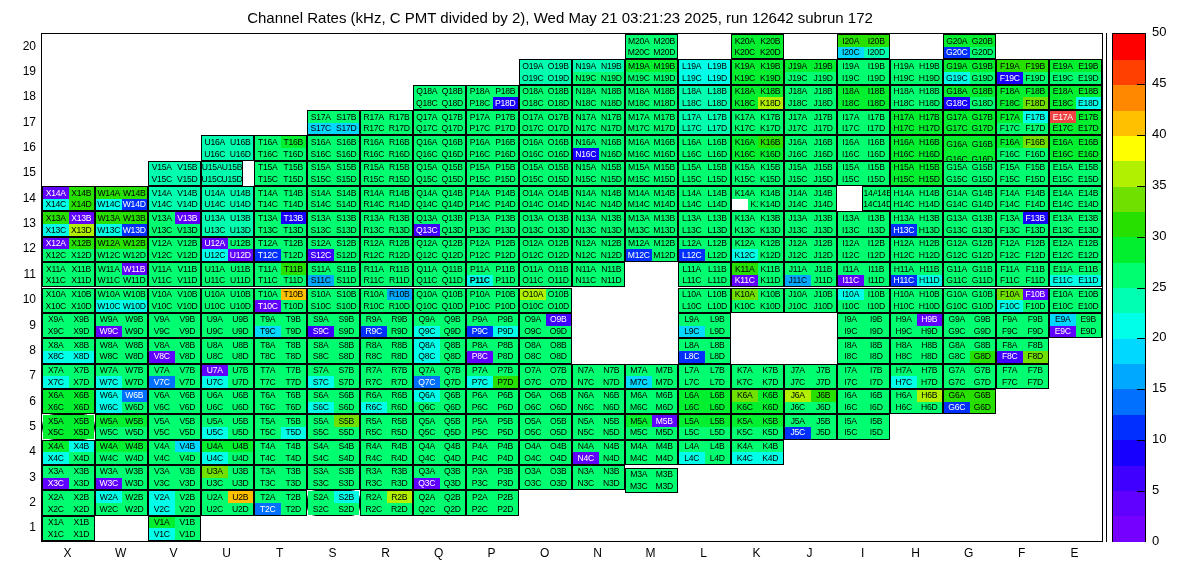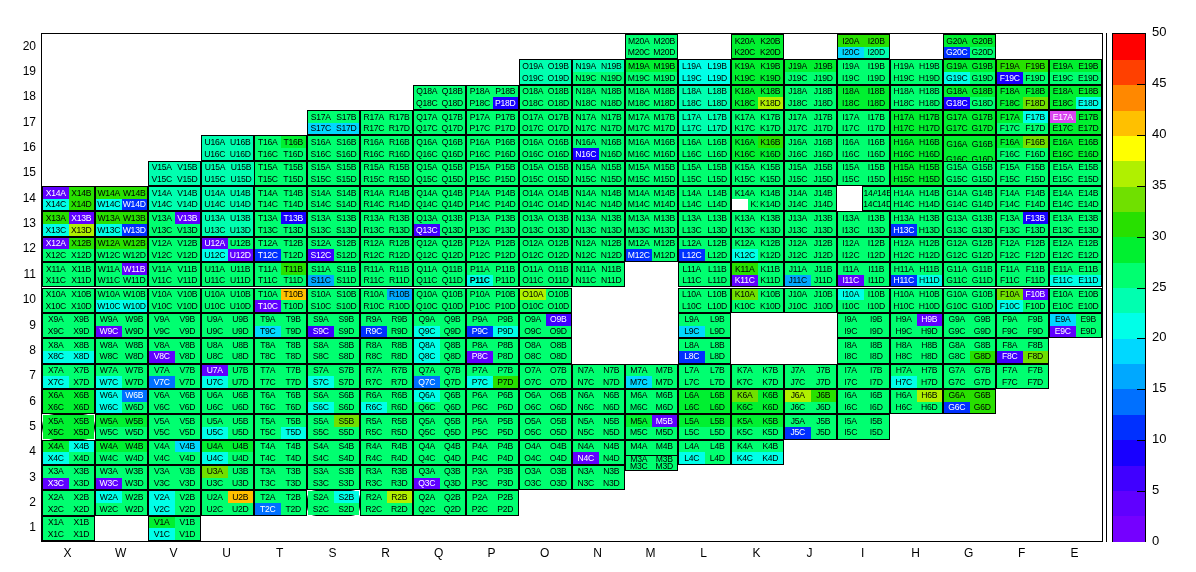--- a/index.html
+++ b/index.html
@@ -36,20 +36,21 @@
   #cbarticks{position:absolute;left:1146px;top:33px;width:48px;height:509px;}
   .ctick{position:absolute;left:6px;font-size:13px;line-height:1;}
   .ctickmark{position:absolute;left:-9px;width:9px;height:1px;background:#000;}
   #cbarline{position:absolute;left:1106px;top:33px;width:1px;height:509px;background:#000;}
 </style>
 </head>
 <body>
 
 <div id="root">
 
+  <div id="title">Channel Rates (kHz, C PMT divided by 2), Wed May 21 03:21:23 2025, run 12642 subrun 172</div>
 
   <div id="yaxis">
       <div class="ytick" style="top: 6.675px;">20</div>
       <div class="ytick" style="top: 32.025px;">19</div>
       <div class="ytick" style="top: 57.375px;">18</div>
       <div class="ytick" style="top: 82.725px;">17</div>
       <div class="ytick" style="top: 108.075px;">16</div>
       <div class="ytick" style="top: 133.425px;">15</div>
       <div class="ytick" style="top: 158.775px;">14</div>
       <div class="ytick" style="top: 184.125px;">13</div>
@@ -315,21 +316,21 @@
           <div class="q" style="left: 0%; top: 50%; width: 50%; height: 50%; background: rgb(0, 240, 48); color: rgb(0, 0, 0);">G17C</div>
           <div class="q" style="left: 50%; top: 50%; width: 50%; height: 50%; background: rgb(0, 240, 48); color: rgb(0, 0, 0);">G17D</div>
         </div>
         <div class="cell" style="left: 954px; top: 76.05px; width: 53px; height: 25.35px;">
           <div class="q" style="left: 0%; top: 0%; width: 50%; height: 50%; background: rgb(0, 240, 48); color: rgb(0, 0, 0);">F17A</div>
           <div class="q" style="left: 50%; top: 0%; width: 50%; height: 50%; background: rgb(0, 255, 232); color: rgb(0, 0, 0);">F17B</div>
           <div class="q" style="left: 0%; top: 50%; width: 50%; height: 50%; background: rgb(0, 255, 112); color: rgb(0, 0, 0);">F17C</div>
           <div class="q" style="left: 50%; top: 50%; width: 50%; height: 50%; background: rgb(0, 255, 112); color: rgb(0, 0, 0);">F17D</div>
         </div>
         <div class="cell" style="left: 1007px; top: 76.05px; width: 53px; height: 25.35px;">
-          <div class="q" style="left: 0%; top: 0%; width: 50%; height: 50%; background: #d946ef; color: rgb(255, 255, 255);">E17A</div>
+          <div class="q" style="left: 0%; top: 0%; width: 50%; height: 50%; background: #ef4444; color: rgb(255, 255, 255);">E17A</div>
           <div class="q" style="left: 50%; top: 0%; width: 50%; height: 50%; background: rgb(0, 240, 48); color: rgb(0, 0, 0);">E17B</div>
           <div class="q" style="left: 0%; top: 50%; width: 50%; height: 50%; background: rgb(0, 240, 48); color: rgb(0, 0, 0);">E17C</div>
           <div class="q" style="left: 50%; top: 50%; width: 50%; height: 50%; background: rgb(0, 240, 48); color: rgb(0, 0, 0);">E17D</div>
         </div>
         <div class="cell" style="left: 159px; top: 101.4px; width: 53px; height: 25.35px;">
           <div class="q" style="left: 0%; top: 0%; width: 50%; height: 50%; background: rgb(0, 255, 176); color: rgb(0, 0, 0);">U16A</div>
           <div class="q" style="left: 50%; top: 0%; width: 50%; height: 50%; background: rgb(0, 255, 176); color: rgb(0, 0, 0);">U16B</div>
           <div class="q" style="left: 0%; top: 50%; width: 50%; height: 50%; background: rgb(0, 255, 176); color: rgb(0, 0, 0);">U16C</div>
           <div class="q" style="left: 50%; top: 50%; width: 50%; height: 50%; background: rgb(0, 255, 176); color: rgb(0, 0, 0);">U16D</div>
         </div>
@@ -428,21 +429,21 @@
           <div class="q" style="left: 50%; top: 0%; width: 50%; height: 50%; background: rgb(0, 240, 48); color: rgb(0, 0, 0);">E16B</div>
           <div class="q" style="left: 0%; top: 50%; width: 50%; height: 50%; background: rgb(0, 240, 48); color: rgb(0, 0, 0);">E16C</div>
           <div class="q" style="left: 50%; top: 50%; width: 50%; height: 50%; background: rgb(0, 240, 48); color: rgb(0, 0, 0);">E16D</div>
         </div>
         <div class="cell" style="left: 106px; top: 126.75px; width: 53px; height: 25.35px;">
           <div class="q" style="left: 0%; top: 0%; width: 50%; height: 50%; background: rgb(0, 255, 176); color: rgb(0, 0, 0);">V15A</div>
           <div class="q" style="left: 50%; top: 0%; width: 50%; height: 50%; background: rgb(0, 255, 176); color: rgb(0, 0, 0);">V15B</div>
           <div class="q" style="left: 0%; top: 50%; width: 50%; height: 50%; background: rgb(0, 255, 176); color: rgb(0, 0, 0);">V15C</div>
           <div class="q" style="left: 50%; top: 50%; width: 50%; height: 50%; background: rgb(0, 255, 176); color: rgb(0, 0, 0);">V15D</div>
         </div>
-        <div class="cell" style="left: 159px; top: 126.75px; width: 54px; height: 25.35px; text-decoration: underline;">
+        <div class="cell" style="left: 159px; top: 126.75px; width: 42px; height: 25.35px; text-decoration: underline;">
           <div class="q" style="left: 0%; top: 0%; width: 50%; height: 50%; background: rgb(0, 255, 176); color: rgb(0, 0, 0);">U15A</div>
           <div class="q" style="left: 50%; top: 0%; width: 50%; height: 50%; background: rgb(0, 255, 176); color: rgb(0, 0, 0);">U15B</div>
           <div class="q" style="left: 0%; top: 50%; width: 50%; height: 50%; background: rgb(0, 255, 176); color: rgb(0, 0, 0);">U15C</div>
           <div class="q" style="left: 50%; top: 50%; width: 50%; height: 50%; background: rgb(0, 255, 176); color: rgb(0, 0, 0);">U15D</div>
         </div>
         <div class="cell" style="left: 212px; top: 126.75px; width: 53px; height: 25.35px;">
           <div class="q" style="left: 0%; top: 0%; width: 50%; height: 50%; background: rgb(0, 255, 112); color: rgb(0, 0, 0);">T15A</div>
           <div class="q" style="left: 50%; top: 0%; width: 50%; height: 50%; background: rgb(0, 255, 112); color: rgb(0, 0, 0);">T15B</div>
           <div class="q" style="left: 0%; top: 50%; width: 50%; height: 50%; background: rgb(0, 255, 112); color: rgb(0, 0, 0);">T15C</div>
           <div class="q" style="left: 50%; top: 50%; width: 50%; height: 50%; background: rgb(0, 255, 112); color: rgb(0, 0, 0);">T15D</div>
@@ -1766,21 +1767,21 @@
           <div class="q" style="left: 50%; top: 0%; width: 50%; height: 50%; background: rgb(0, 255, 112); color: rgb(0, 0, 0);">O3B</div>
           <div class="q" style="left: 0%; top: 50%; width: 50%; height: 50%; background: rgb(0, 255, 112); color: rgb(0, 0, 0);">O3C</div>
           <div class="q" style="left: 50%; top: 50%; width: 50%; height: 50%; background: rgb(0, 255, 112); color: rgb(0, 0, 0);">O3D</div>
         </div>
         <div class="cell" style="left: 530px; top: 430.95px; width: 53px; height: 25.35px;">
           <div class="q" style="left: 0%; top: 0%; width: 50%; height: 50%; background: rgb(0, 255, 112); color: rgb(0, 0, 0);">N3A</div>
           <div class="q" style="left: 50%; top: 0%; width: 50%; height: 50%; background: rgb(0, 255, 112); color: rgb(0, 0, 0);">N3B</div>
           <div class="q" style="left: 0%; top: 50%; width: 50%; height: 50%; background: rgb(0, 255, 112); color: rgb(0, 0, 0);">N3C</div>
           <div class="q" style="left: 50%; top: 50%; width: 50%; height: 50%; background: rgb(0, 255, 112); color: rgb(0, 0, 0);">N3D</div>
         </div>
-        <div class="cell" style="left: 583px; top: 421px; width: 53px; height: 16px;">
+        <div class="cell" style="left: 583px; top: 434px; width: 53px; height: 25px;">
           <div class="q" style="left: 0%; top: 0%; width: 50%; height: 50%; background: rgb(0, 255, 112); color: rgb(0, 0, 0);">M3A</div>
           <div class="q" style="left: 50%; top: 0%; width: 50%; height: 50%; background: rgb(0, 255, 112); color: rgb(0, 0, 0);">M3B</div>
           <div class="q" style="left: 0%; top: 50%; width: 50%; height: 50%; background: rgb(0, 255, 112); color: rgb(0, 0, 0);">M3C</div>
           <div class="q" style="left: 50%; top: 50%; width: 50%; height: 50%; background: rgb(0, 255, 112); color: rgb(0, 0, 0);">M3D</div>
         </div>
         <div class="cell" style="left: 0px; top: 456.3px; width: 53px; height: 25.35px;">
           <div class="q" style="left: 0%; top: 0%; width: 50%; height: 50%; background: rgb(0, 255, 112); color: rgb(0, 0, 0);">X2A</div>
           <div class="q" style="left: 50%; top: 0%; width: 50%; height: 50%; background: rgb(0, 255, 112); color: rgb(0, 0, 0);">X2B</div>
           <div class="q" style="left: 0%; top: 50%; width: 50%; height: 50%; background: rgb(0, 255, 112); color: rgb(0, 0, 0);">X2C</div>
           <div class="q" style="left: 50%; top: 50%; width: 50%; height: 50%; background: rgb(0, 255, 112); color: rgb(0, 0, 0);">X2D</div>

